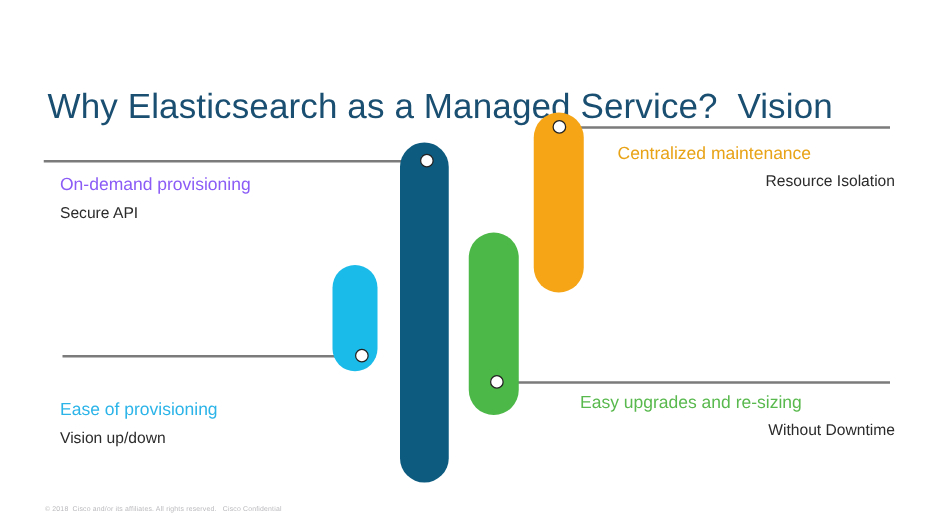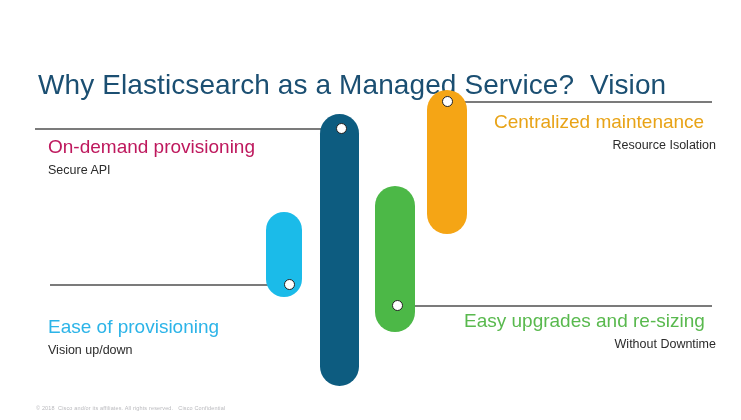--- a/index.html
+++ b/index.html
@@ -59,38 +59,38 @@
     position: absolute;
     height: 1.5px;
     background: #7b7b7b;
   }
 
   
   .callout {
     position: absolute;
   }
   .callout-head {
-    font-size: 19px;
+    font-size: 14px;
     font-weight: 400;
     line-height: 22px;
     white-space: nowrap;
   }
   .callout-sub {
     font-size: 12.5px;
     font-weight: 400;
     color: #2b2b2b;
     line-height: 25px;
     white-space: nowrap;
   }
   .align-right {
     text-align: right;
   }
 
   .c-ondemand  { left: 48px;  top: 136px; }
-  .c-ondemand .callout-head { color: #be185d; text-align: right; }
+  .c-ondemand .callout-head { color: #8b5cf6; text-align: right; }
 
   .c-ease      { left: 48px;  top: 292px; }
   .c-ease .callout-head { color: #2cb4e8; margin-top: 24px; }
 
   .c-central   { left: 418px; top: 111px; width: 298px; }
   .c-central .callout-head { color: #e8a317; padding-left: 76px; }
 
   .c-easy      { left: 406px; top: 310px; width: 310px; }
   .c-easy .callout-head { color: #59b94e; padding-left: 58px; }
 

